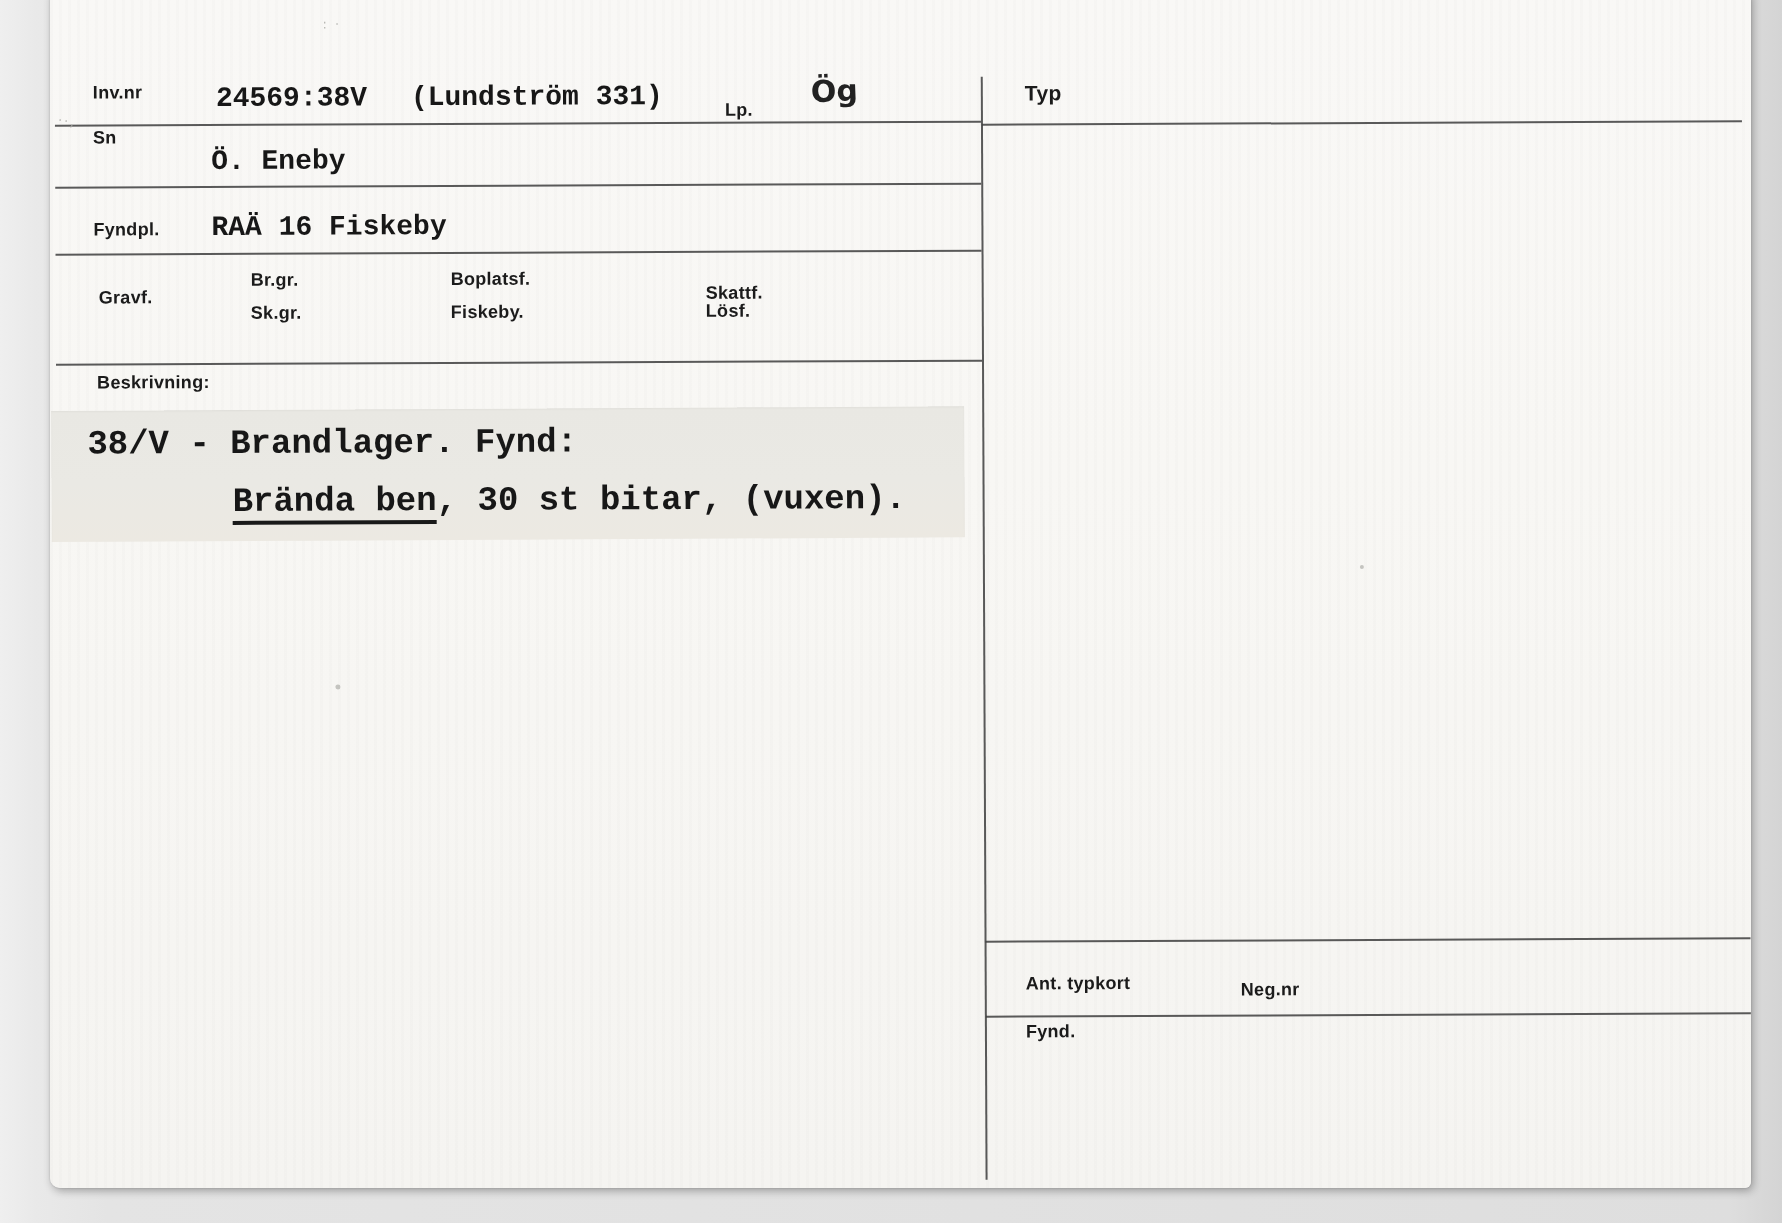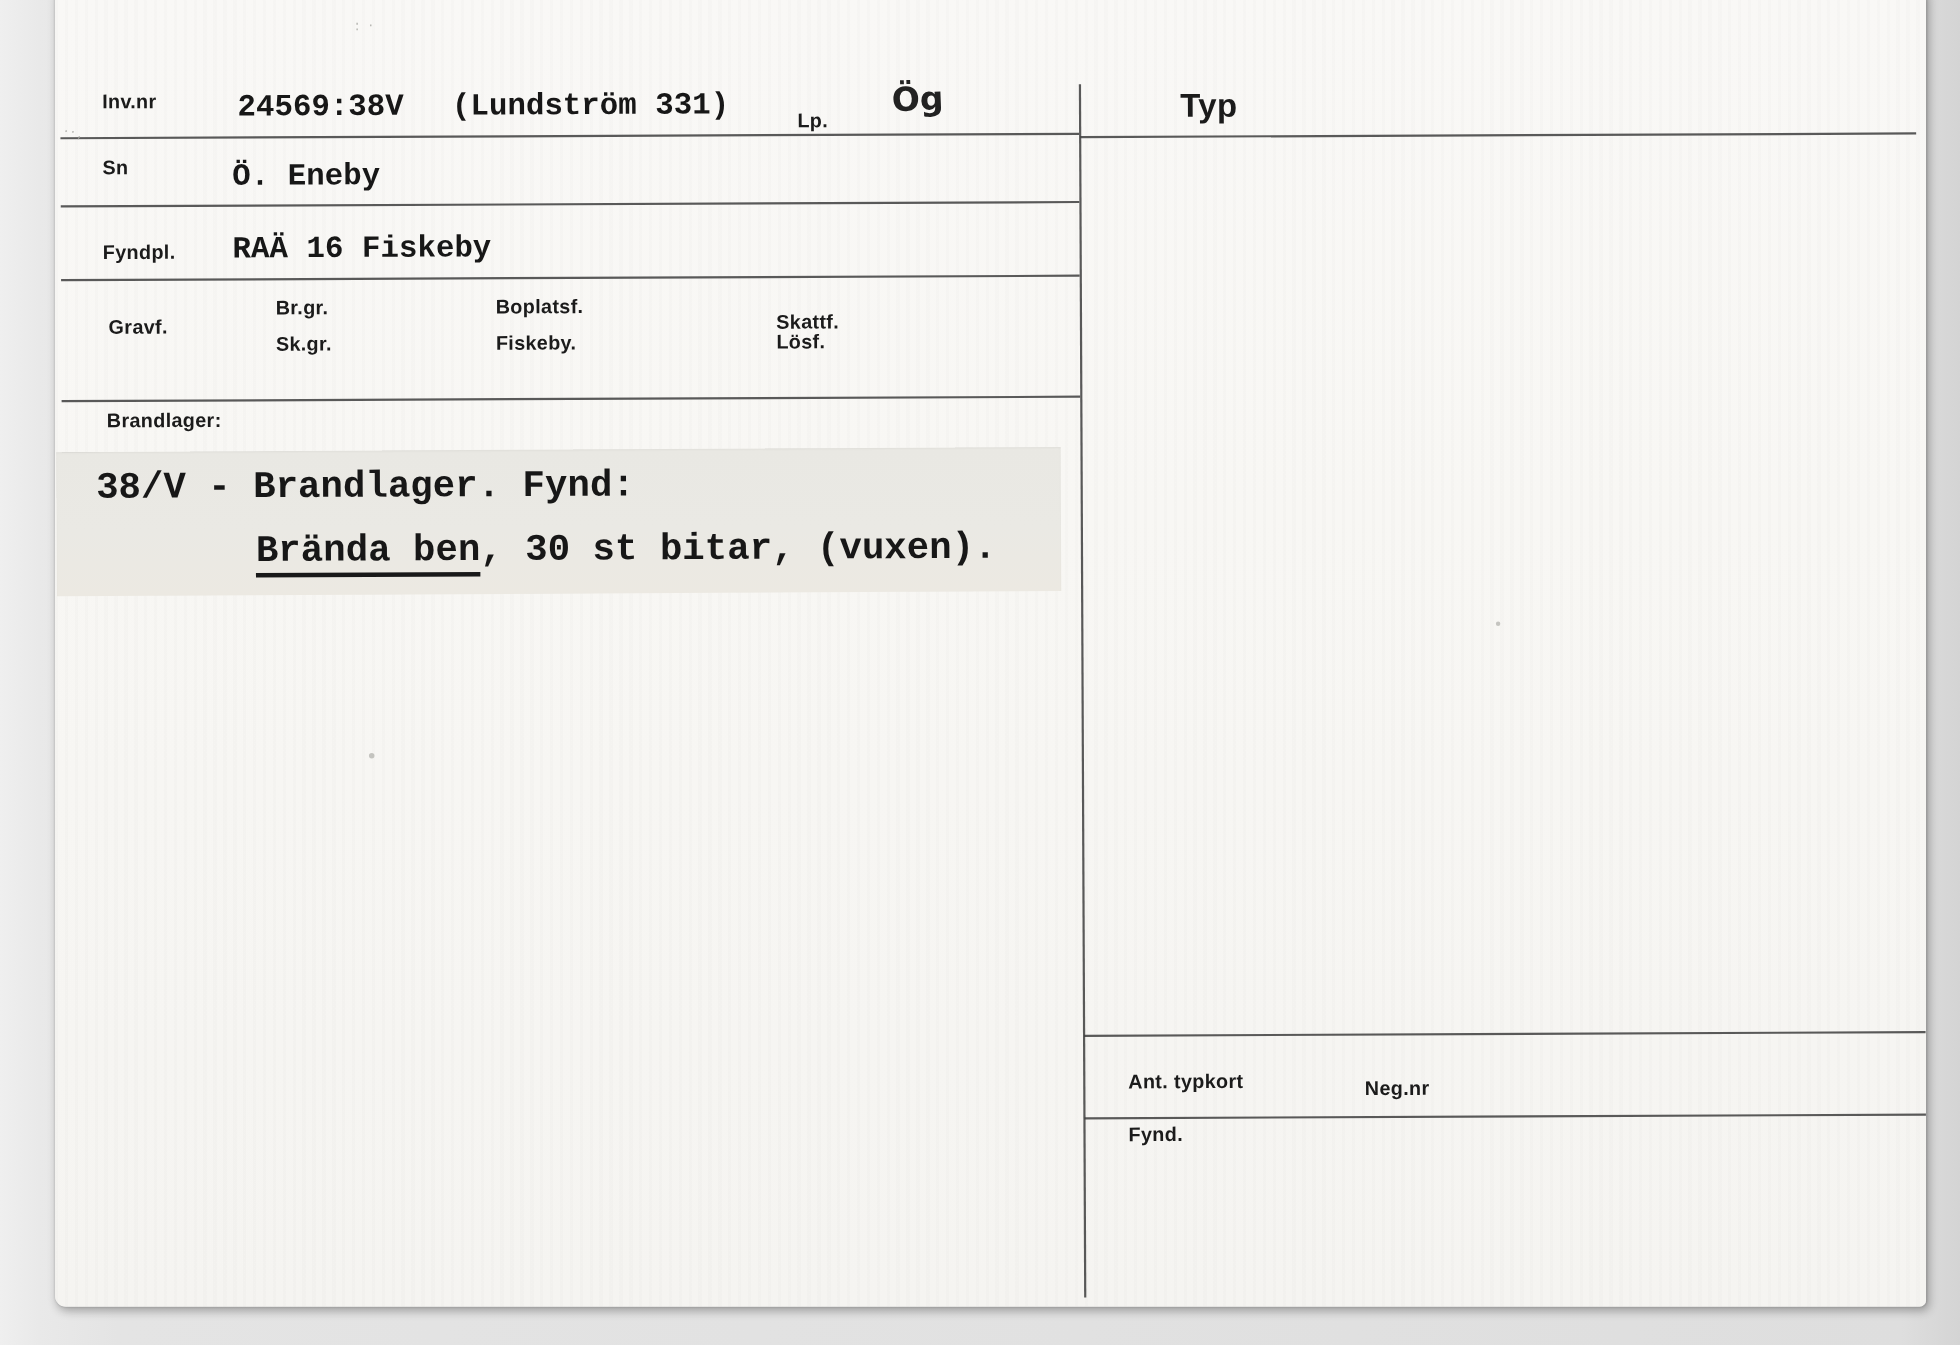--- a/index.html
+++ b/index.html
@@ -76,41 +76,41 @@
       <div class="rule h" style="left:934px;top:132px;width:760px"></div>
       <div class="rule h" style="left:934px;top:949px;width:765px"></div>
       <div class="rule h" style="left:934px;top:1024px;width:765px"></div>
 
       <span class="lbl" style="left:45px;top:88px">Inv.nr</span>
       <span class="typed" style="left:168px;top:90px">24569:38V</span>
       <span class="typed" style="left:363px;top:90px">(Lundström 331)</span>
       <span class="lbl" style="left:677px;top:108px">Lp.</span>
       <span class="hand" style="left:763px;top:84px">Ög</span>
 
-      <span class="lbl" style="left:45px;top:148px">Sn</span>
+      <span class="lbl" style="left:45px;top:133px">Sn</span>
       <span class="typed" style="left:163px;top:153px">Ö. Eneby</span>
 
       <span class="lbl" style="left:45px;top:225px">Fyndpl.</span>
       <span class="typed" style="left:163px;top:219px">RAÄ 16 Fiskeby</span>
 
       <span class="lbl" style="left:50px;top:293px">Gravf.</span>
       <span class="lbl" style="left:202px;top:276px">Br.gr.</span>
       <span class="lbl" style="left:202px;top:309px">Sk.gr.</span>
       <span class="lbl" style="left:402px;top:276px">Boplatsf.</span>
       <span class="lbl" style="left:402px;top:309px">Fiskeby.</span>
       <span class="lbl" style="left:657px;top:291px">Skattf.</span>
       <span class="lbl" style="left:657px;top:309px">Lösf.</span>
 
-      <span class="lbl" style="left:48px;top:378px">Brandlager:</span>
+      <span class="lbl" style="left:48px;top:378px">Beskrivning:</span>
 
       <div class="band"></div>
       <span class="typed-lg" style="left:38px;top:432px">38/V - Brandlager. Fynd:</span>
       <span class="typed-lg" style="left:183px;top:490px"><span class="u-ben">Brända ben</span><span>, 30 st bitar, (vuxen).</span></span>
 
-      <span class="lbl" style="left:1025px;top:91px;font-size:30px">Typ</span>
+      <span class="lbl" style="left:977px;top:91px;font-size:21px">Typ</span>
       <span class="lbl" style="left:974px;top:983px">Ant. typkort</span>
       <span class="lbl" style="left:1189px;top:990px">Neg.nr</span>
       <span class="lbl" style="left:974px;top:1031px">Fynd.</span>
 
       <span class="smudge" style="left:275px;top:22px">:&nbsp;·</span>
       <span class="smudge" style="left:10px;top:118px;transform:rotate(8deg)">··,</span>
       <div class="speck" style="left:285px;top:690px;width:5px;height:5px"></div>
       <div class="speck" style="left:1310px;top:575px;width:4px;height:4px"></div>
     </div>
   </div>

